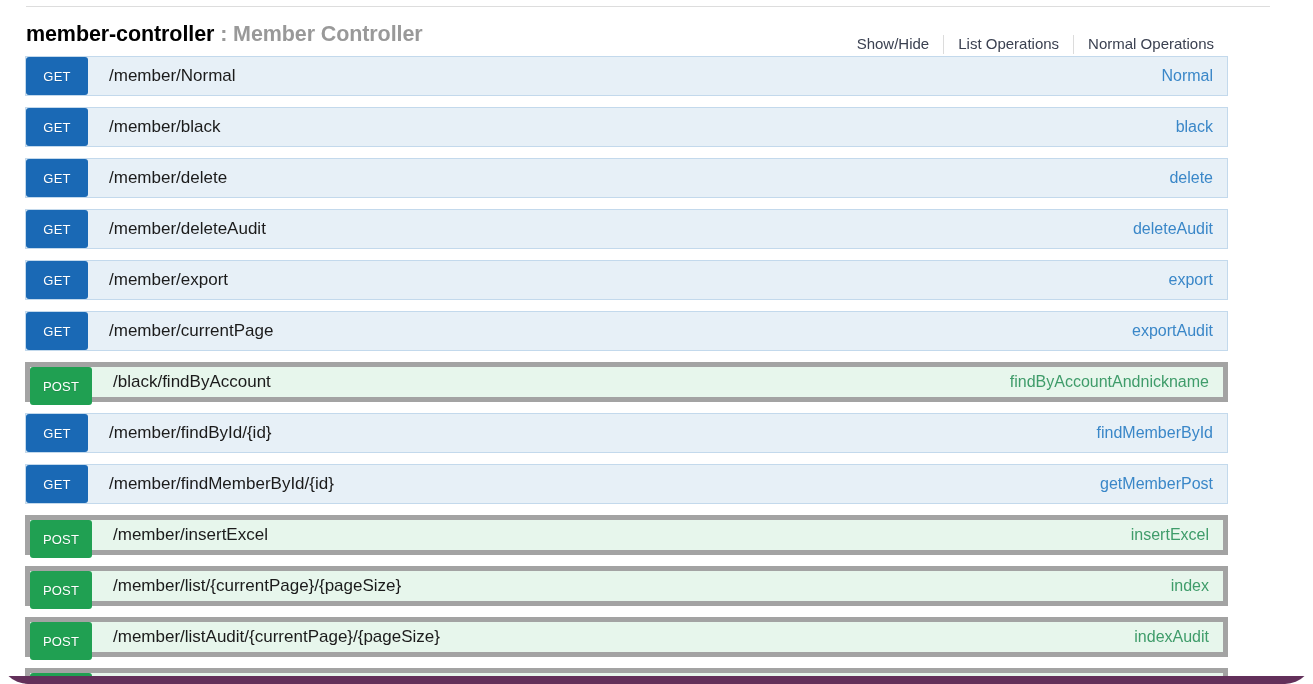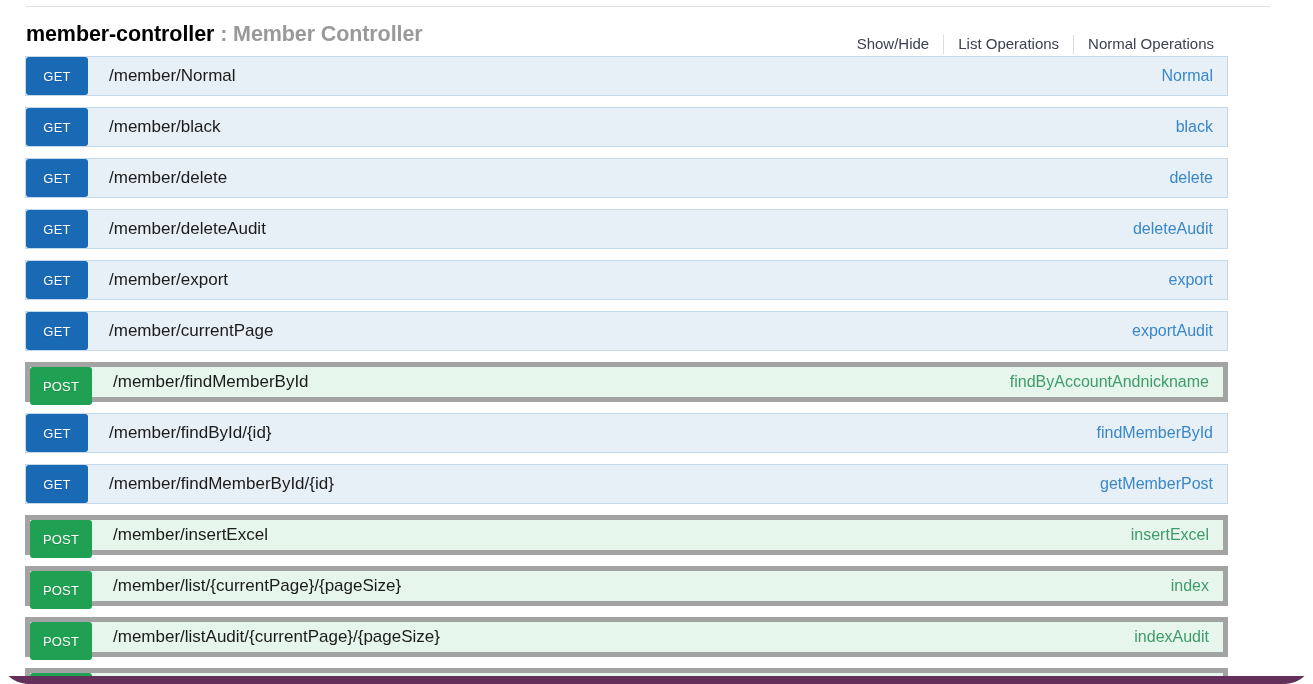--- a/index.html
+++ b/index.html
@@ -213,21 +213,21 @@
         <div class="op-path">/member/export</div>
         <div class="op-summary">export</div>
       </div>
       <div class="op-row get">
         <div class="op-method">GET</div>
         <div class="op-path">/member/currentPage</div>
         <div class="op-summary">exportAudit</div>
       </div>
       <div class="op-row post">
         <div class="op-method">POST</div>
-        <div class="op-path">/member/findMemberById</div>
+        <div class="op-path">/black/findByAccount</div>
         <div class="op-summary">findByAccountAndnickname</div>
       </div>
       <div class="op-row get">
         <div class="op-method">GET</div>
         <div class="op-path">/member/findById/{id}</div>
         <div class="op-summary">findMemberById</div>
       </div>
       <div class="op-row get">
         <div class="op-method">GET</div>
         <div class="op-path">/member/findMemberById/{id}</div>

